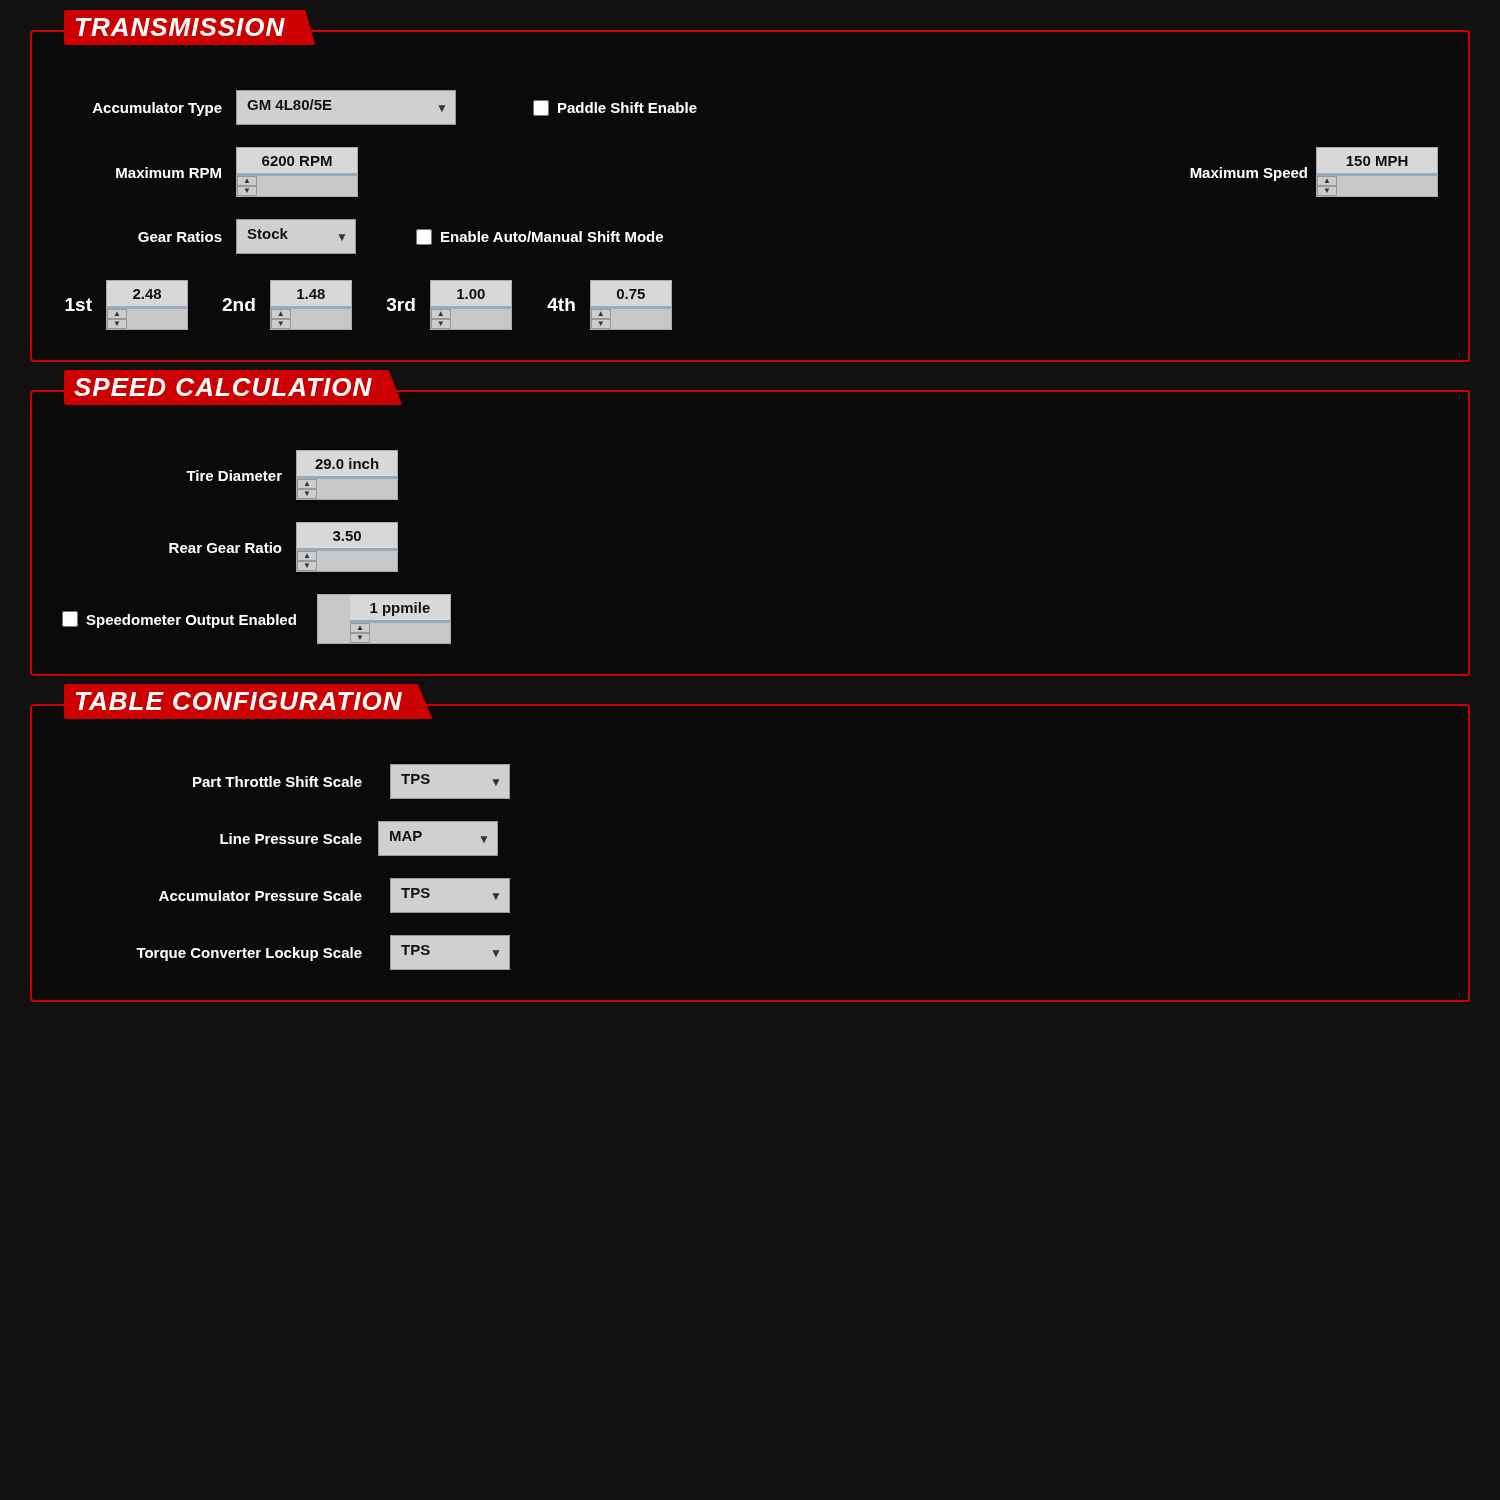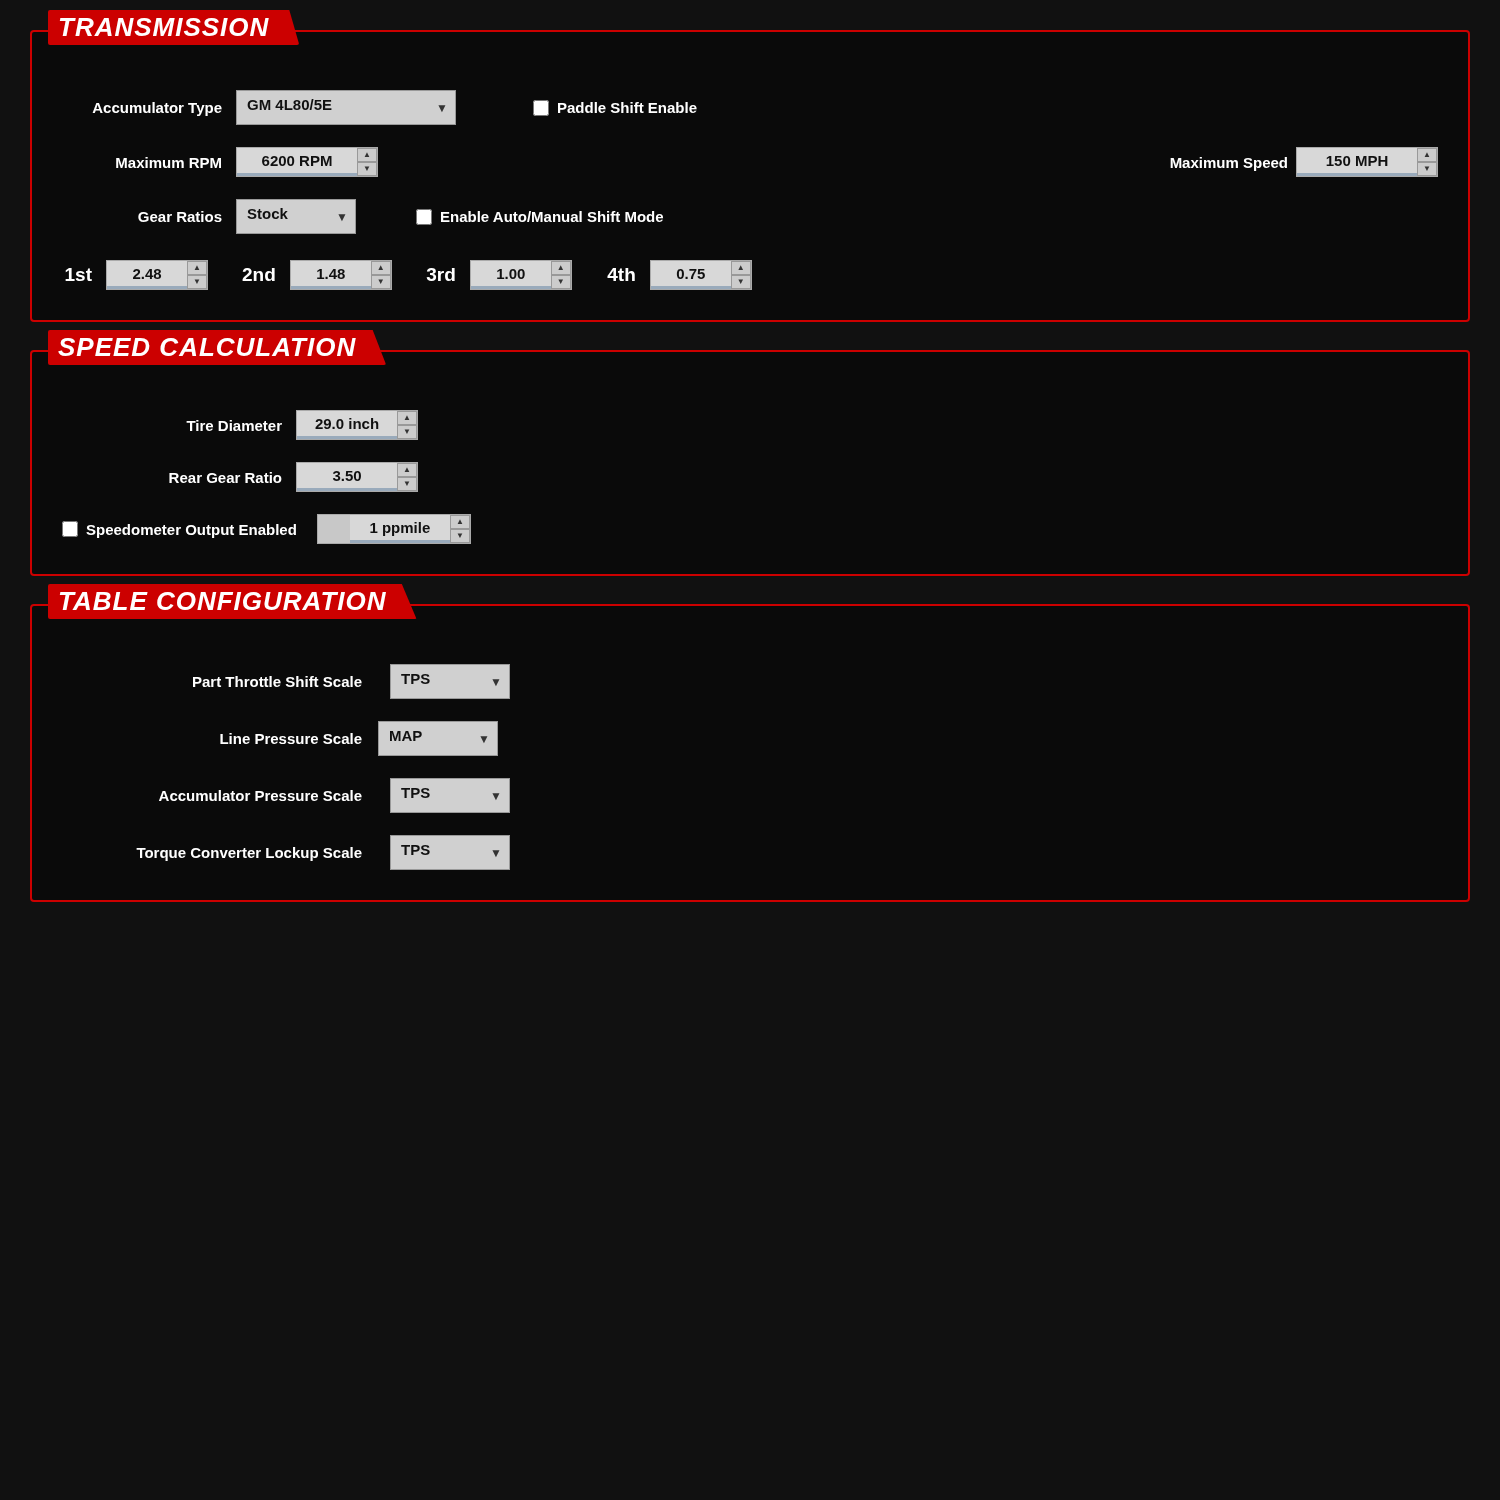--- a/index.html
+++ b/index.html
@@ -14,21 +14,21 @@
       border: 2px solid #cc0000;
       border-radius: 4px;
       margin-bottom: 28px;
       padding: 20px 30px 30px 30px;
       position: relative;
       background: #0a0a0a;
     }
     .section-title {
       position: absolute;
       top: -22px;
-      left: 16px;
+      left: 32px;
       background: #cc0000;
       color: #fff;
       font-size: 26px;
       font-weight: 900;
       font-style: italic;
       padding: 2px 14px 2px 10px;
       letter-spacing: 1px;
       text-transform: uppercase;
       border-radius: 2px;
       clip-path: polygon(0 0, 96% 0, 100% 100%, 0 100%);
@@ -51,20 +51,21 @@
       min-width: 220px;
     }
     .label-xl {
       min-width: 300px;
     }
     .spinner-input {
       display: flex;
       align-items: stretch;
       background: #c8c8c8;
       border: 1px solid #aaa;
+      flex-direction: column;
     }
     .spinner-input input {
       background: #d8d8d8;
       border: none;
       border-bottom: 3px solid #9ab;
       color: #111;
       font-size: 15px;
       font-weight: bold;
       padding: 4px 8px;
       width: 120px;

